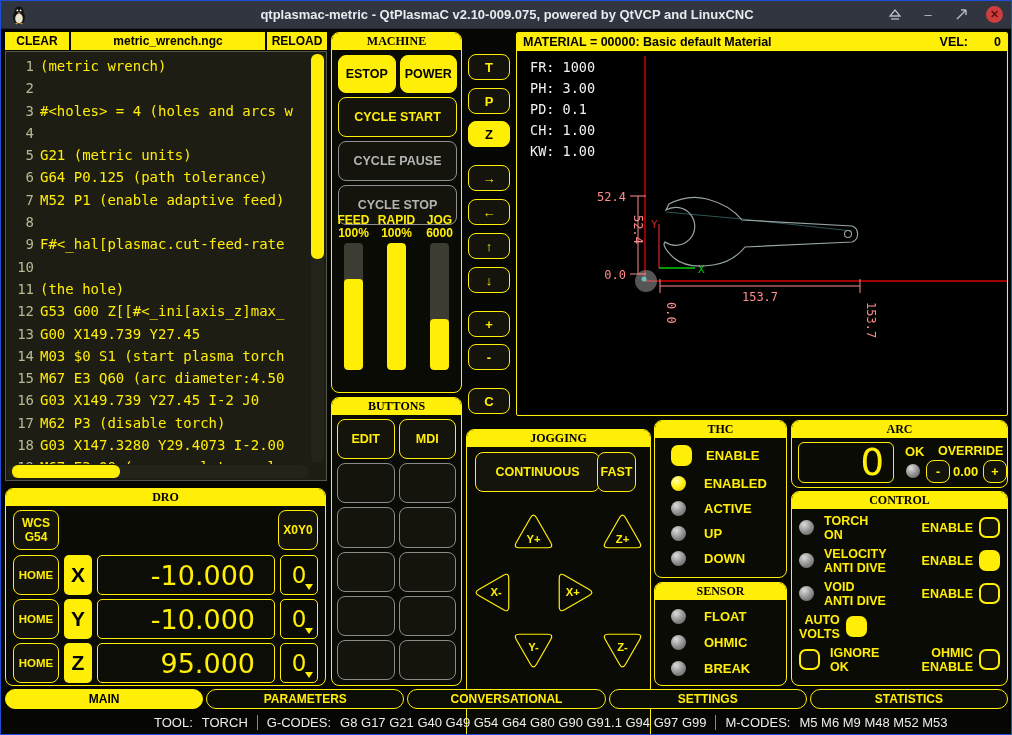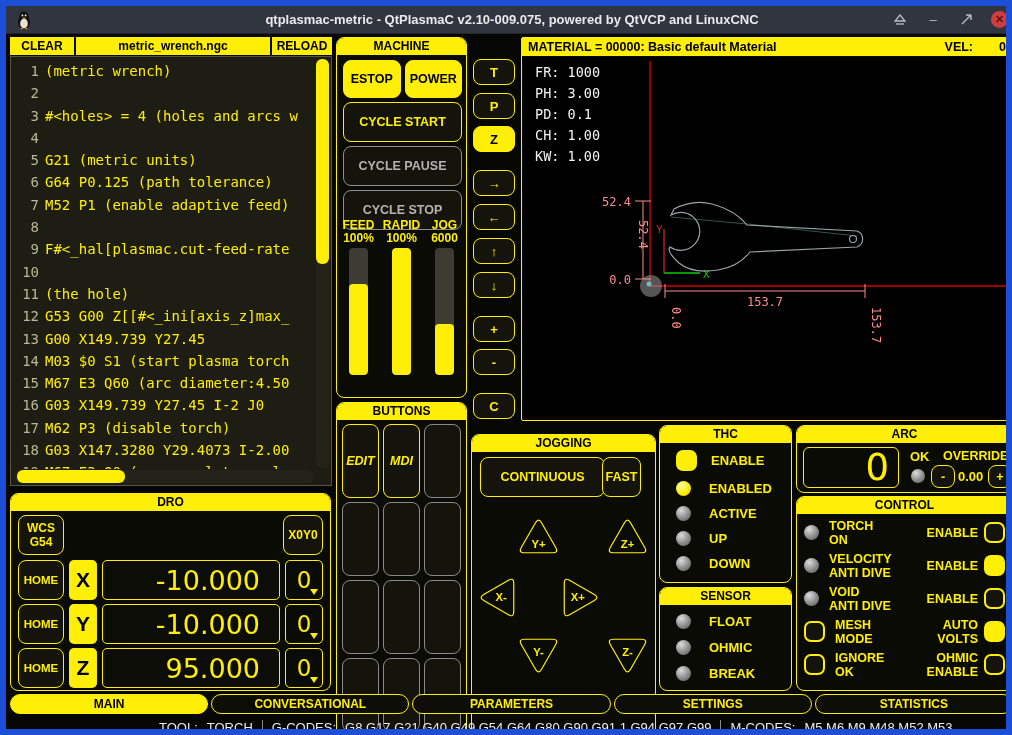--- a/index.html
+++ b/index.html
@@ -2,32 +2,32 @@
 <html><head>
 <meta charset="utf-8">
 <style>
   :root{
     --y:#ffee06; --bg:#060603; --panelbg:#0b0b06; --grey:#9e9e9e;
     --dim:#ff8c8c; --red:#d40000;
   }
   *{margin:0;padding:0;box-sizing:border-box;}
   html,body{width:1012px;height:735px;background:#000;}
   body{font-family:"Liberation Sans",sans-serif;}
-  #stage{position:relative;width:1012px;height:735px;background:var(--bg);overflow:hidden;border:6px solid #1d4ed8;}
+  #stage{position:relative;width:1012px;height:735px;background:var(--bg);overflow:hidden;border:1px solid #1d4ed8;}
 
   
   .titlebar{position:absolute;left:0;top:0;width:1012px;height:28px;background:#31353f;display:flex;align-items:center;border-bottom:1px solid #23262e;}
   .titlebar .ttl{position:absolute;left:0;right:0;text-align:center;color:#e8eaee;font-size:13px;font-weight:bold;}
   .wicons{position:absolute;right:10px;display:flex;align-items:center;gap:17px;}
   .wic{width:16px;height:16px;display:flex;align-items:center;justify-content:center;color:#b9bdc6;font-size:13px;}
   .wclose{width:17px;height:17px;border-radius:50%;background:#cf3d3d;color:#5e1010;font-size:11px;font-weight:bold;display:flex;align-items:center;justify-content:center;}
 
   
   .panel{position:absolute;border:1px solid var(--y);border-radius:8px;background:var(--panelbg);overflow:hidden;}
-  .phead{background:var(--y);color:#000;font-size:12px;font-weight:bold;text-align:center;height:17px;line-height:17px;}
+  .phead{background:var(--y);color:#000;font-size:12px;font-weight:bold;text-align:center;height:17px;line-height:17px;font-family:Liberation Serif, serif;}
 
   
   .btn{display:flex;align-items:center;justify-content:center;border:1px solid var(--y);border-radius:8px;color:var(--y);background:#14140c;font-size:12.5px;font-weight:bold;}
   .btn.fill{background:var(--y);color:#000;}
   .btn.grey{border-color:#8f8f8f;color:#b4b4b4;}
   .btn.empty{border-color:#8a8a8a;}
 
   
   .filebar{position:absolute;left:4px;top:31px;width:322px;height:18px;display:flex;gap:2px;}
   .filebar>div{background:var(--y);color:#000;font-size:12px;font-weight:bold;display:flex;align-items:center;justify-content:center;}
@@ -211,23 +211,23 @@
         </div>
       <div class="track">
           <div class="trackfill" style="height: 100%;"></div>
         </div>
       <div class="track">
           <div class="trackfill" style="height: 40%;"></div>
         </div>
     </div>
   </div>
 
-  <div class="panel" style="left:330px;top:396px;width:131px;height:336px;">
+  <div class="panel" style="left:330px;top:396px;width:131px;height:289px;">
     <div class="phead">BUTTONS</div>
-    <div style="position:absolute;left:5px;top:21px;right:5px;bottom:5px;display:grid;grid-template-columns:1fr 1fr 1fr;grid-auto-rows:1fr;gap:4px;font-style:italic;">
+    <div style="position:absolute;left:5px;top:21px;right:5px;bottom:5px;display:grid;grid-template-columns:1fr 1fr;grid-auto-rows:1fr;gap:4px;">
       <div class="btn">EDIT</div>
       <div class="btn">MDI</div>
     <div class="btn empty"></div>
         <div class="btn empty"></div>
         <div class="btn empty"></div>
         <div class="btn empty"></div>
         <div class="btn empty"></div>
         <div class="btn empty"></div>
         <div class="btn empty"></div>
         <div class="btn empty"></div>
@@ -432,27 +432,20 @@
               <div>VOID</div>
               <div>ANTI DIVE</div>
             </div>
           </div>
         <div class="right">
             <span class="lbl2 rlabel">ENABLE</span>
             <span class="cb"></span>
           </div>
       </div>
       <div class="ctlrow">
-        <div class="left">
-            <span class="cb"></span>
-          <div class="lbl2">
-              <div>MESH</div>
-              <div>MODE</div>
-            </div>
-          </div>
         <div class="right">
             <div class="lbl2 rlabel">
               <div>AUTO</div>
               <div>VOLTS</div>
             </div>
             <span class="cb checked"></span>
           </div>
       </div>
       <div class="ctlrow">
         <div class="left">
@@ -468,22 +461,22 @@
               <div>ENABLE</div>
             </div>
             <span class="cb"></span>
           </div>
       </div>
     </div>
   </div>
 
   <div class="tabs">
     <div class="tab active">MAIN</div>
+    <div class="tab">PARAMETERS</div>
     <div class="tab">CONVERSATIONAL</div>
-    <div class="tab">PARAMETERS</div>
     <div class="tab">SETTINGS</div>
     <div class="tab">STATISTICS</div>
   </div>
 
   <div class="statusbar">
     <span>TOOL:</span>
     <span>TORCH</span>
     <span class="statussep"></span>
     <span>G-CODES:</span>
     <span>G8 G17 G21 G40 G49 G54 G64 G80 G90 G91.1 G94 G97 G99</span>

